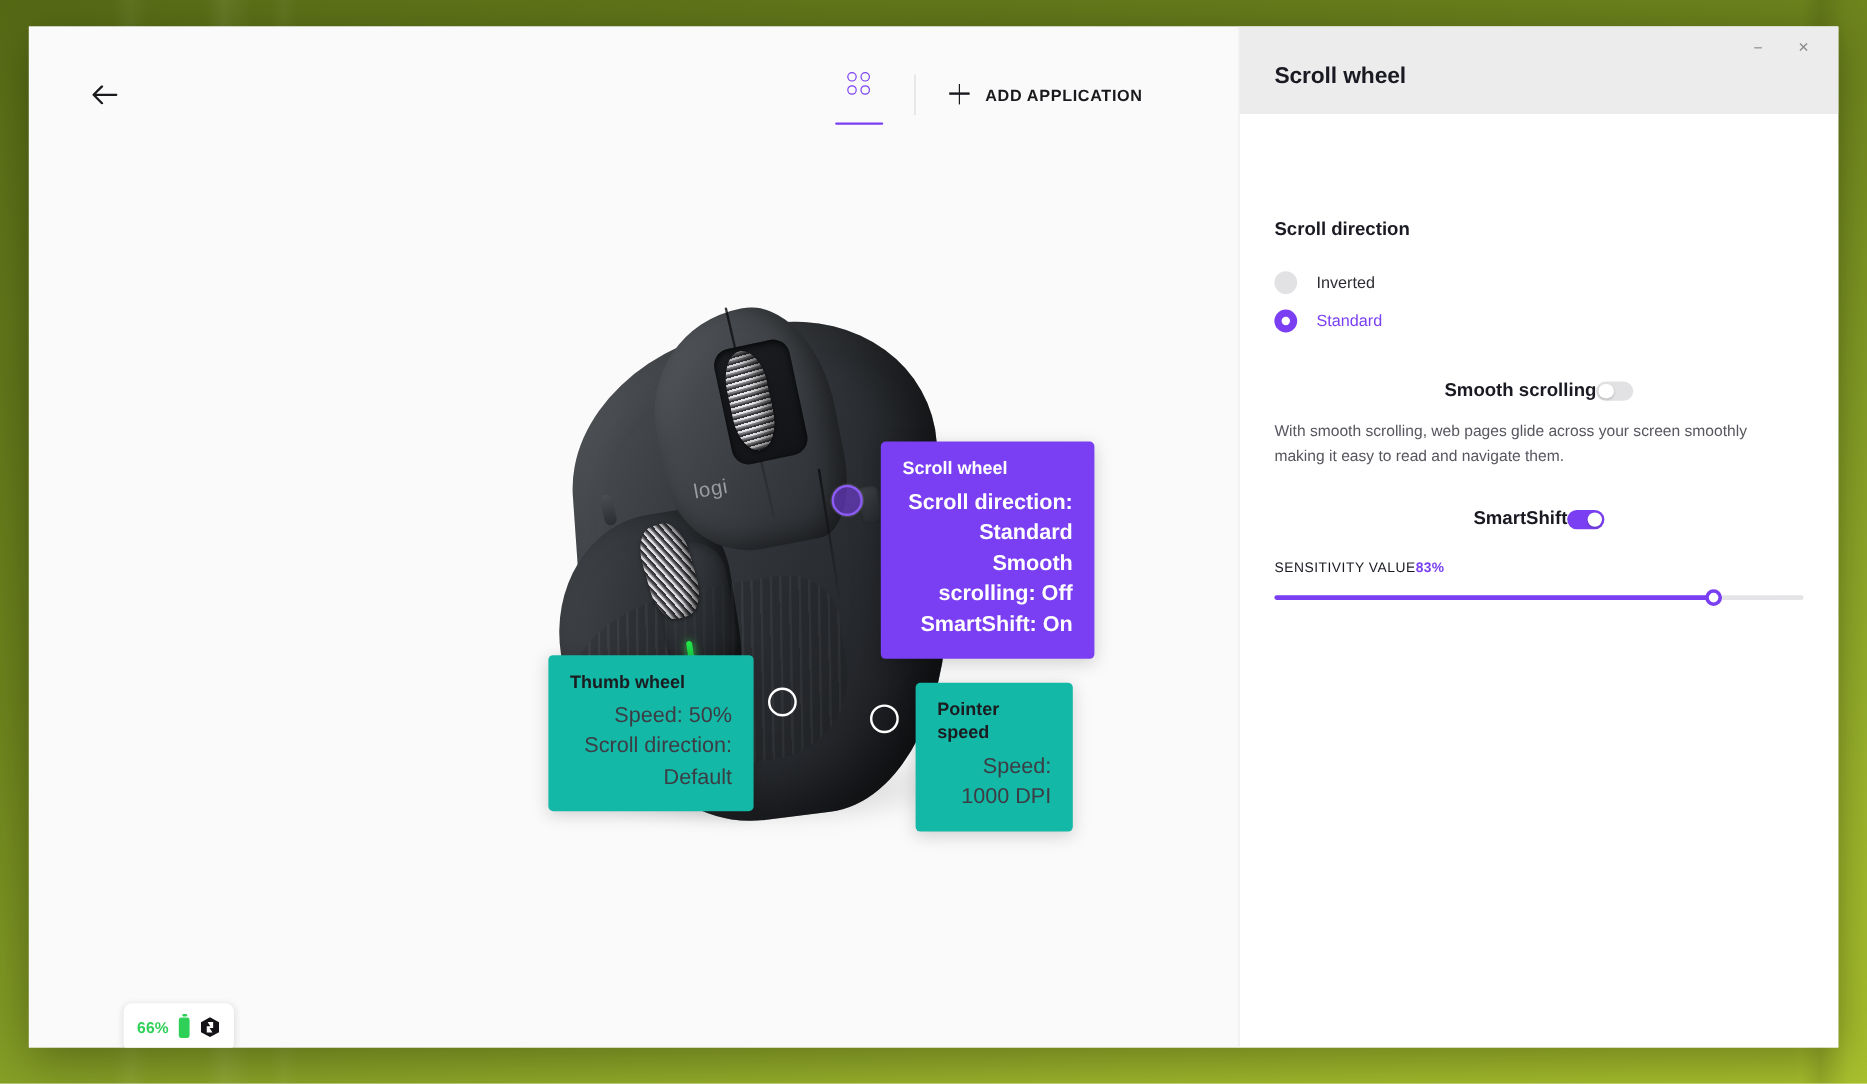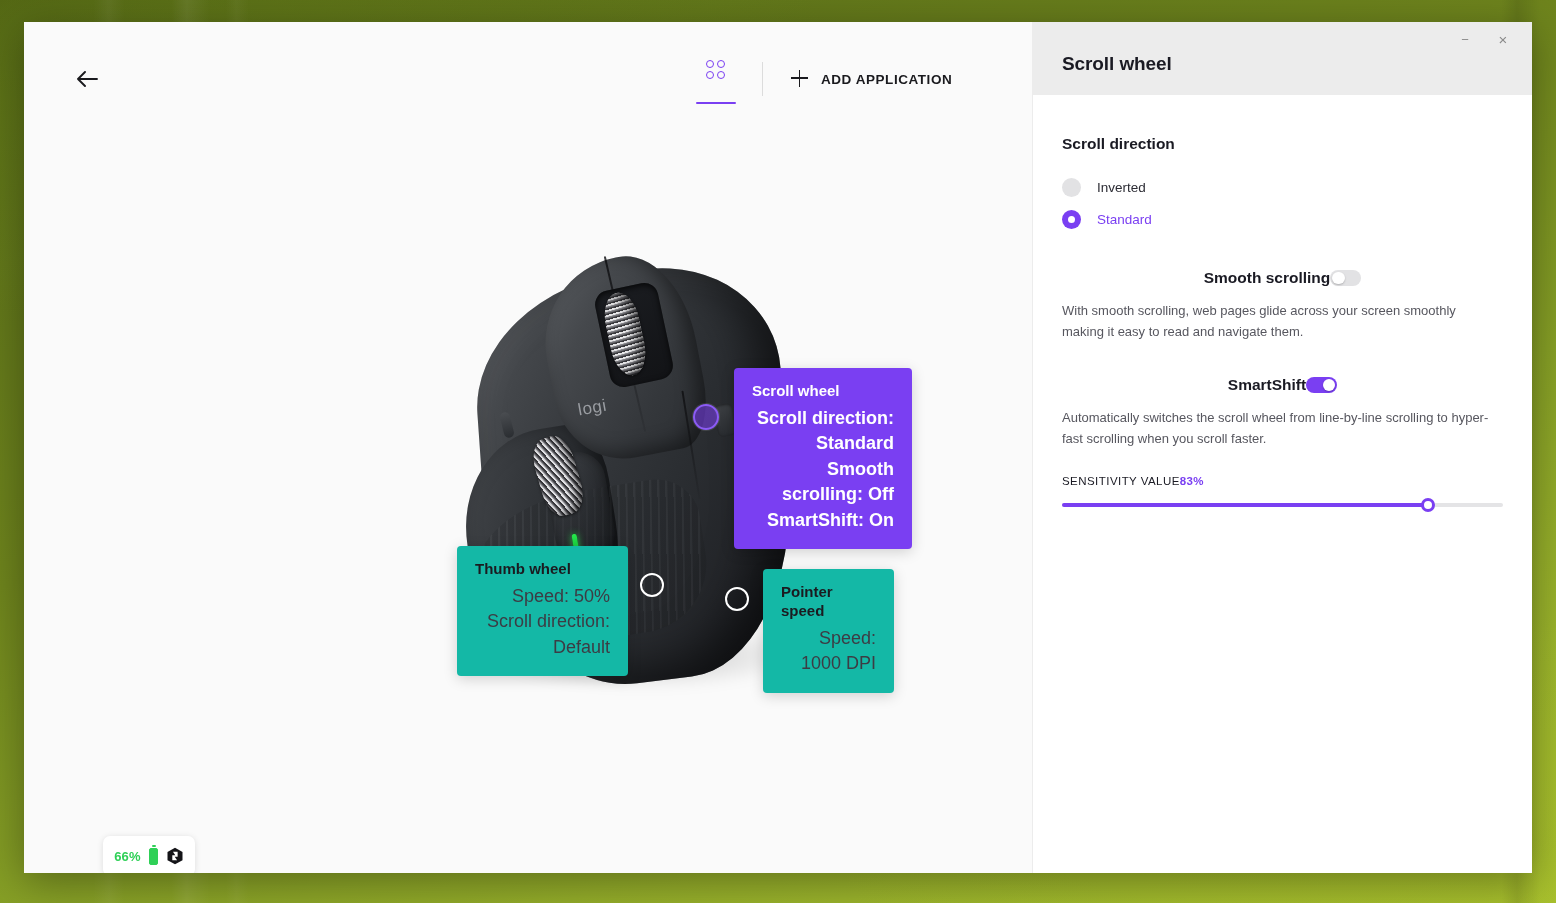--- a/index.html
+++ b/index.html
@@ -412,21 +412,21 @@
   .win-btn {
     width: 26px; height: 24px;
     display: flex; align-items: center; justify-content: center;
     cursor: pointer;
     color: #8a8a8a;
     font-size: 15px;
     line-height: 1;
   }
   .win-min { font-size: 13px; }
 
-  .panel-body { padding: 40px 29px 10px 29px; }
+  .panel-body { padding: 40px 29px 10px 29px; margin-top: 48px; }
 
   .section-title {
     font-size: 15.5px;
     font-weight: 700;
     color: #1a1a23;
     margin-bottom: 18px;
   }
   .radio-row {
     display: flex;
     align-items: center;
@@ -656,21 +656,20 @@
         <div class="block-desc">With smooth scrolling, web pages glide across your screen smoothly making it easy to read and navigate them.</div>
       </div>
 
       <div class="block">
         <div class="block-head">
           <span class="block-title">SmartShift</span>
           <span class="toggle on">
             <span class="toggle-knob"></span>
           </span>
         </div>
-        <div class="block-desc">Automatically switches the scroll wheel from line-by-line scrolling to hyper-fast scrolling when you scroll faster.</div>
 
         <div class="slider-area">
           <div class="slider-head">
             <span class="slider-label">SENSITIVITY VALUE</span>
             <span class="slider-value">83%</span>
           </div>
           <div class="slider-track">
             <span class="slider-fill" id="slider-fill" style="width: 83%;"></span>
             <span class="slider-handle" id="slider-handle" style="left: 83%;"></span>
           </div>

